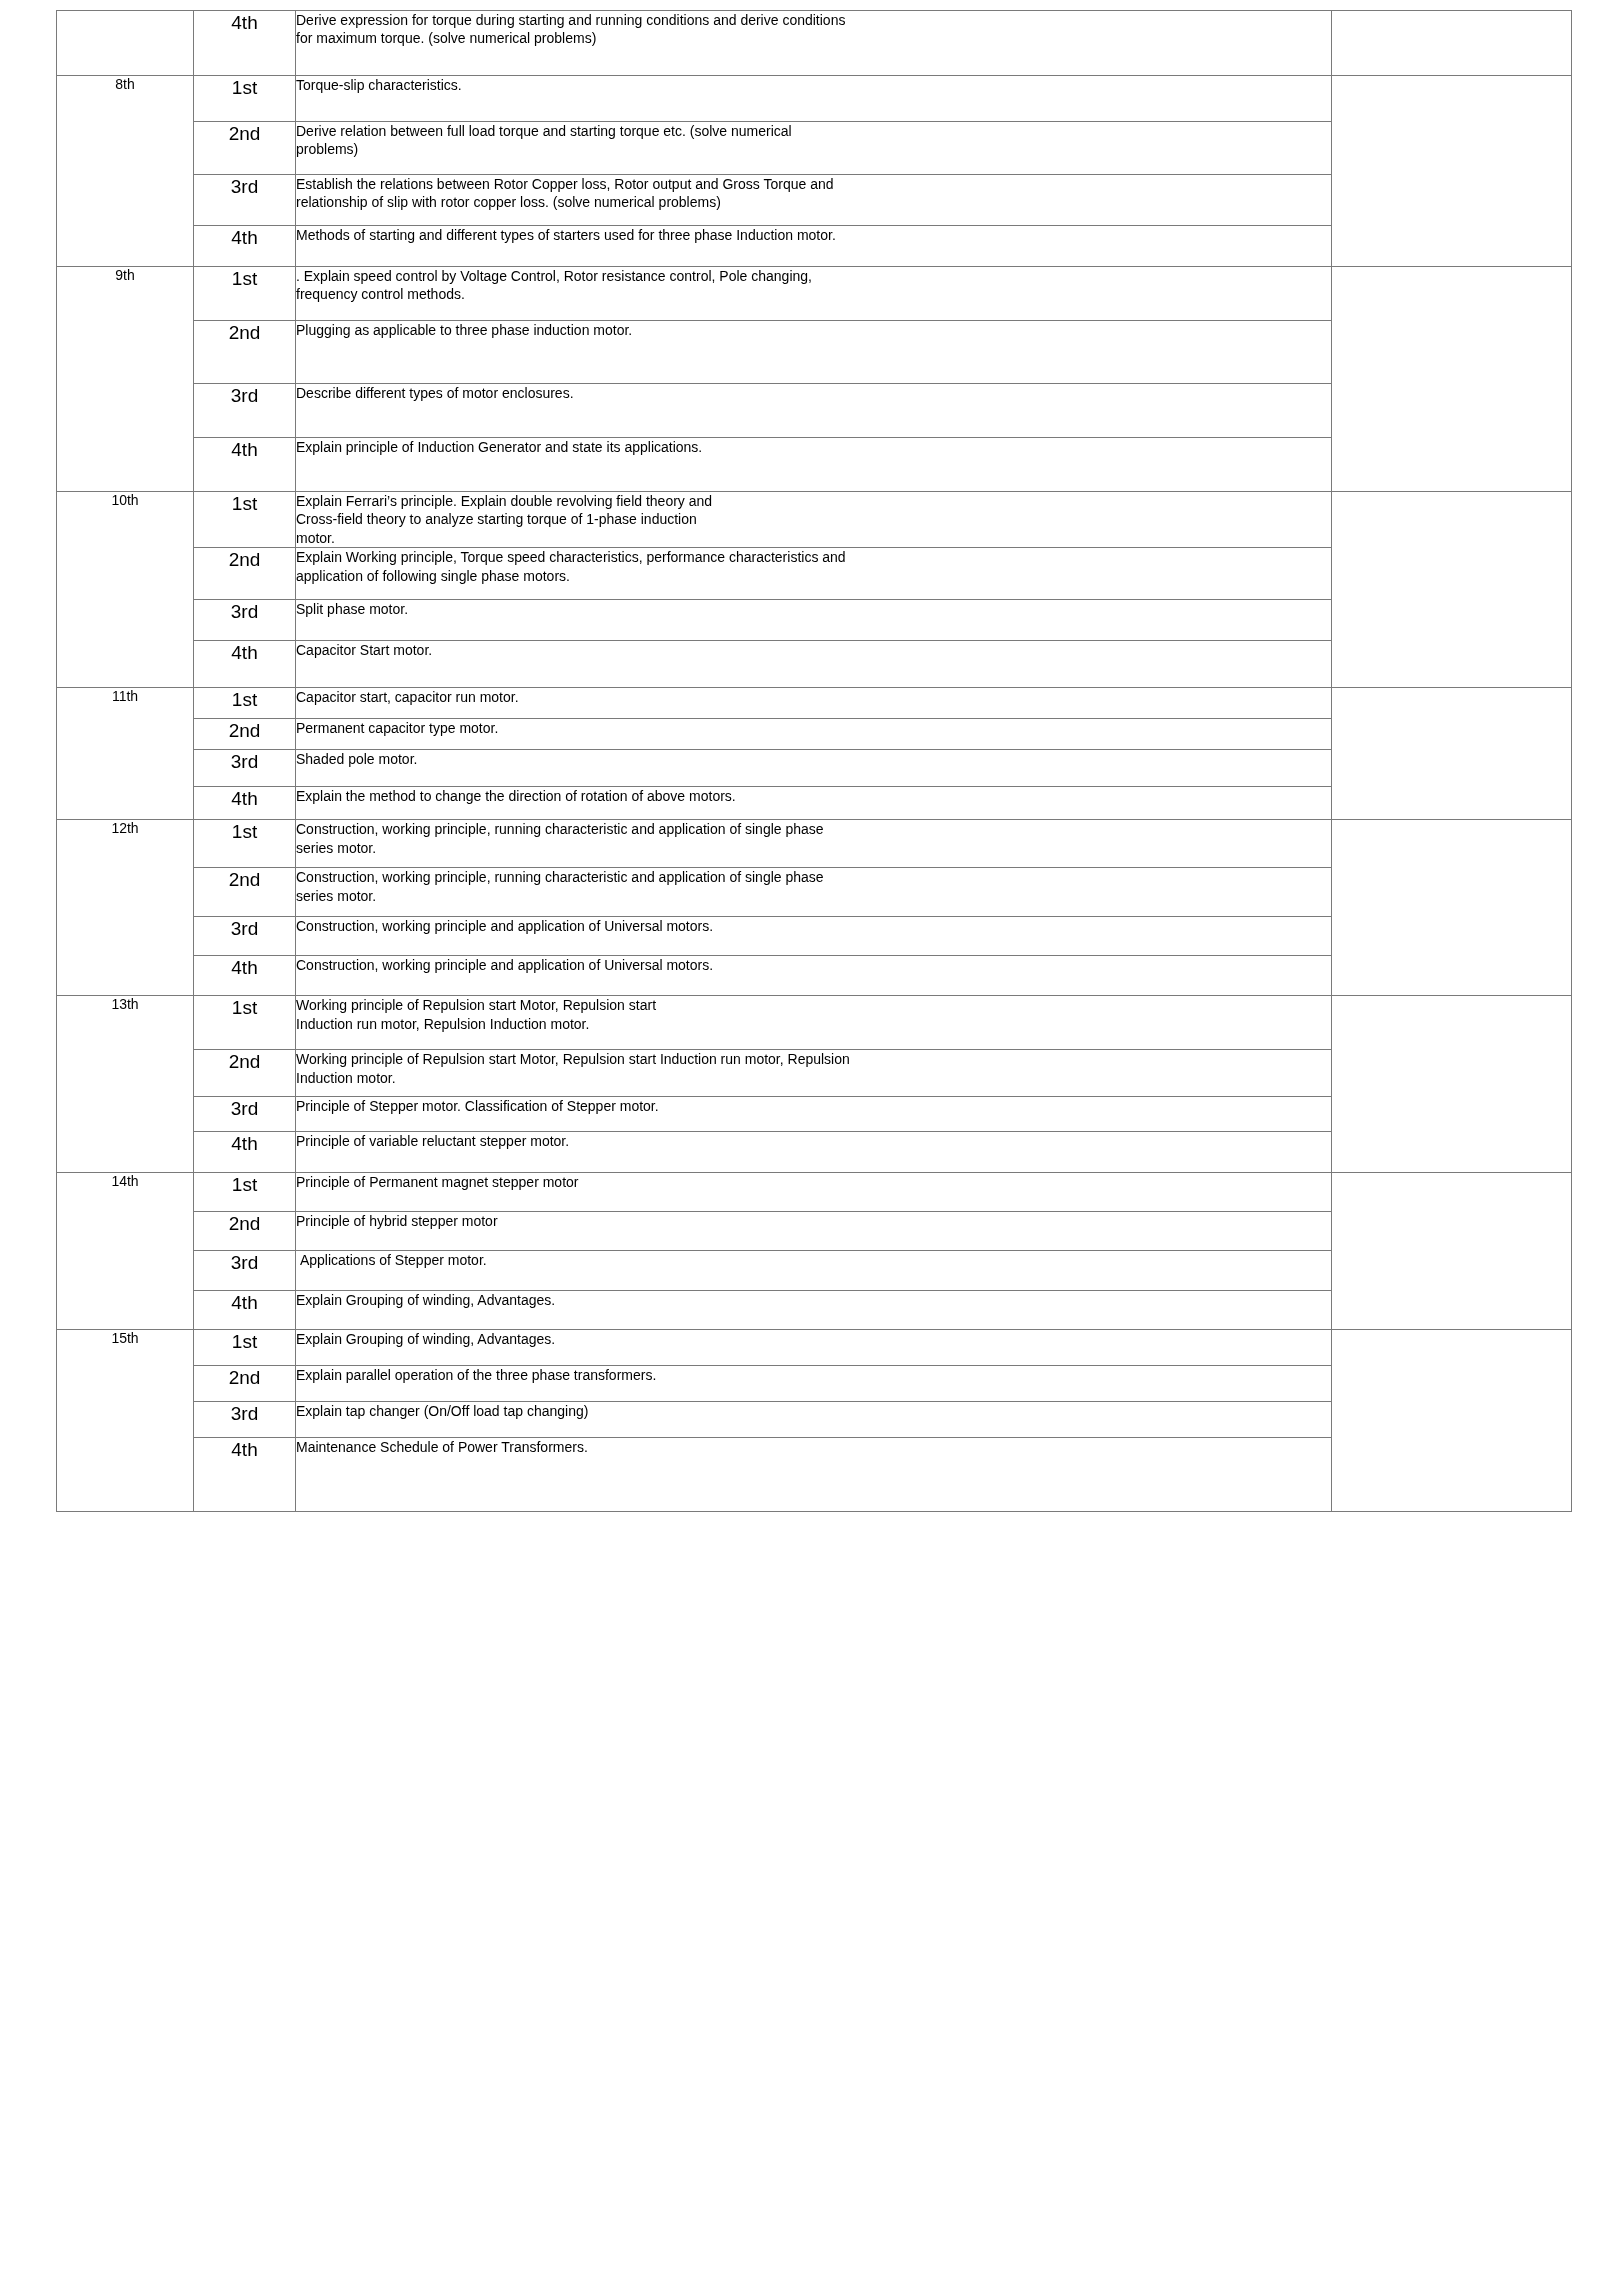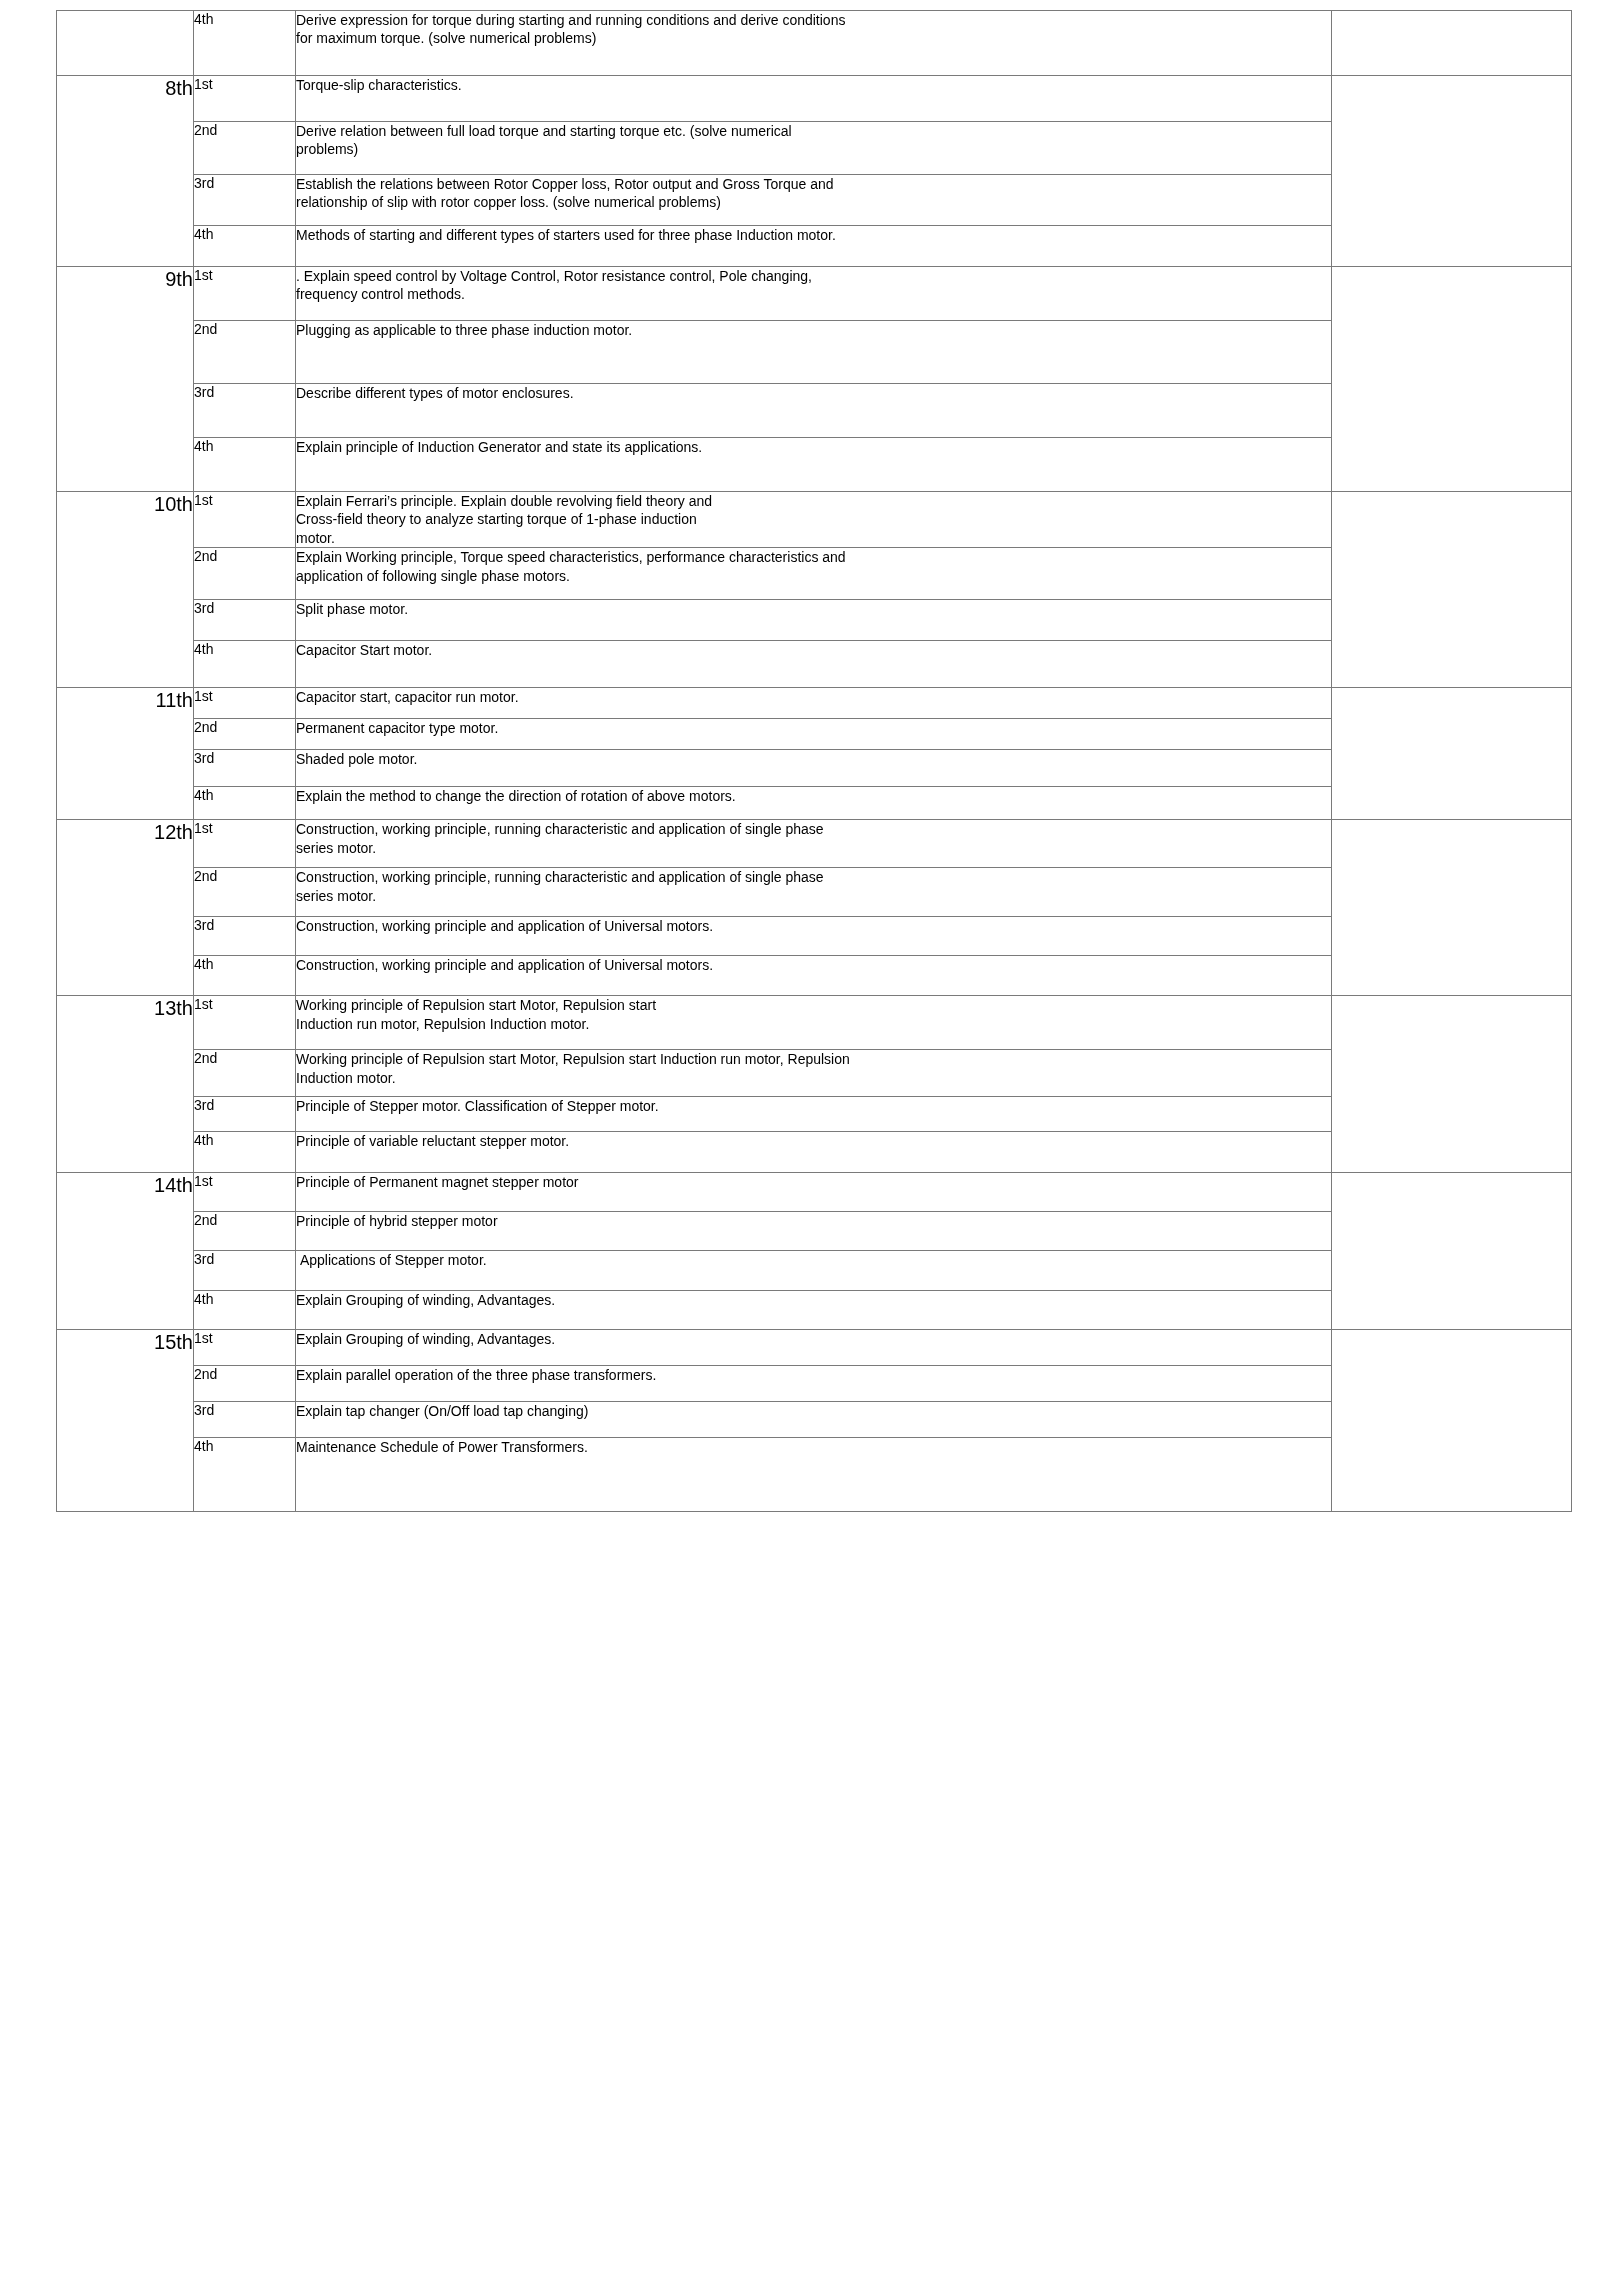--- a/index.html
+++ b/index.html
@@ -39,29 +39,30 @@
     background: #ffffff;
   }
 
   
   col.c-week   { width: 137px; }
   col.c-period { width: 102px; }
   col.c-topic  { width: 1036px; }
   col.c-blank  { width: 240px; }
 
   .week-cell {
-    text-align: right;
-    vertical-align: middle;
-    font-size: 20px;
-    line-height: 1.25;
-  }
-
-  .period-cell {
+    text-align: center;
     vertical-align: middle;
     font-size: 14px;
+    line-height: 1.25;
+  }
+
+  .period-cell {
+    text-align: center;
+    vertical-align: middle;
+    font-size: 19px;
     line-height: 1.25;
   }
 
   .topic-cell {
     text-align: left;
     vertical-align: top;
     font-size: 14px;
     line-height: 1.32;
     padding: 6.5px 7.4px 3.7px 7.4px;
     white-space: pre-wrap;

